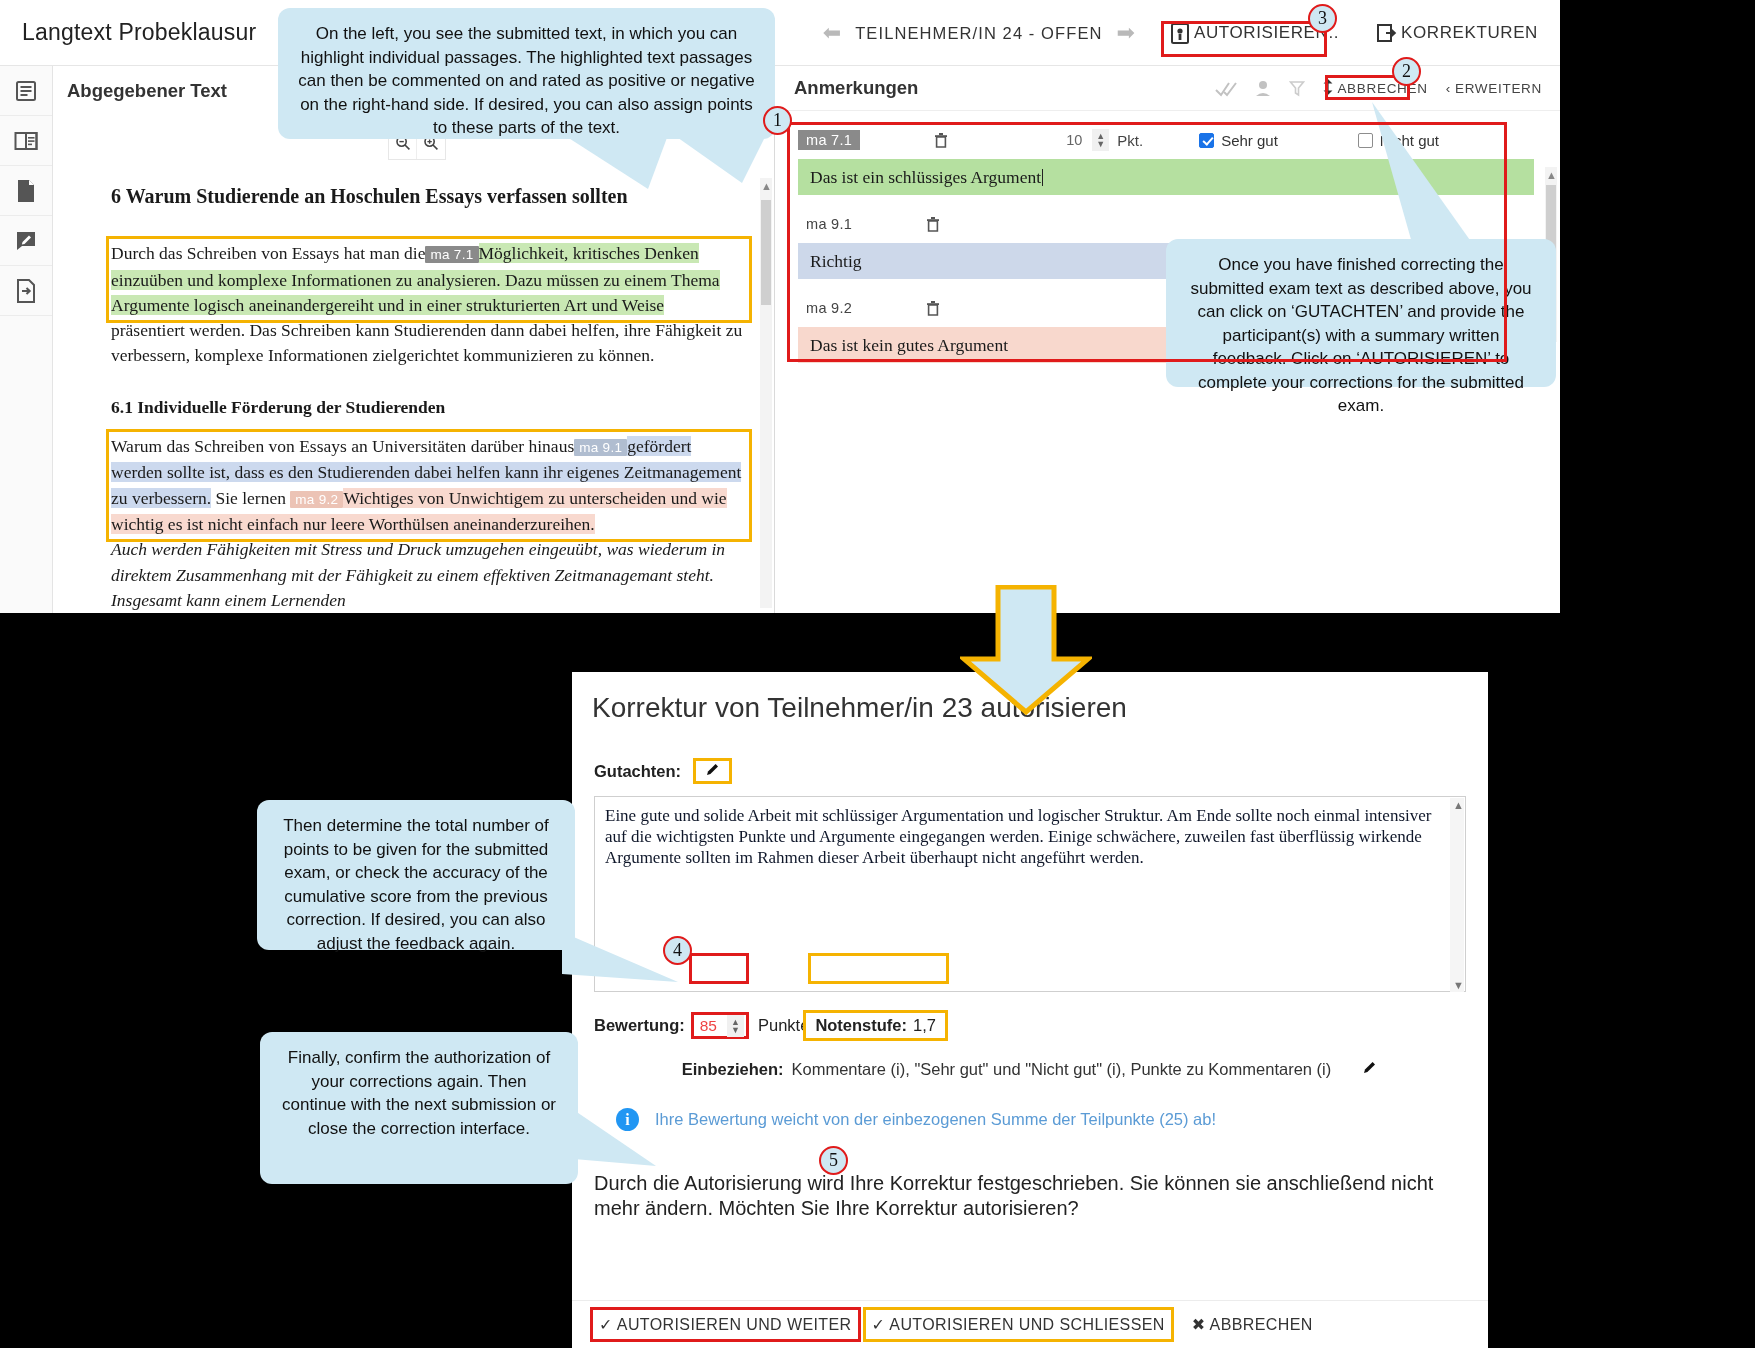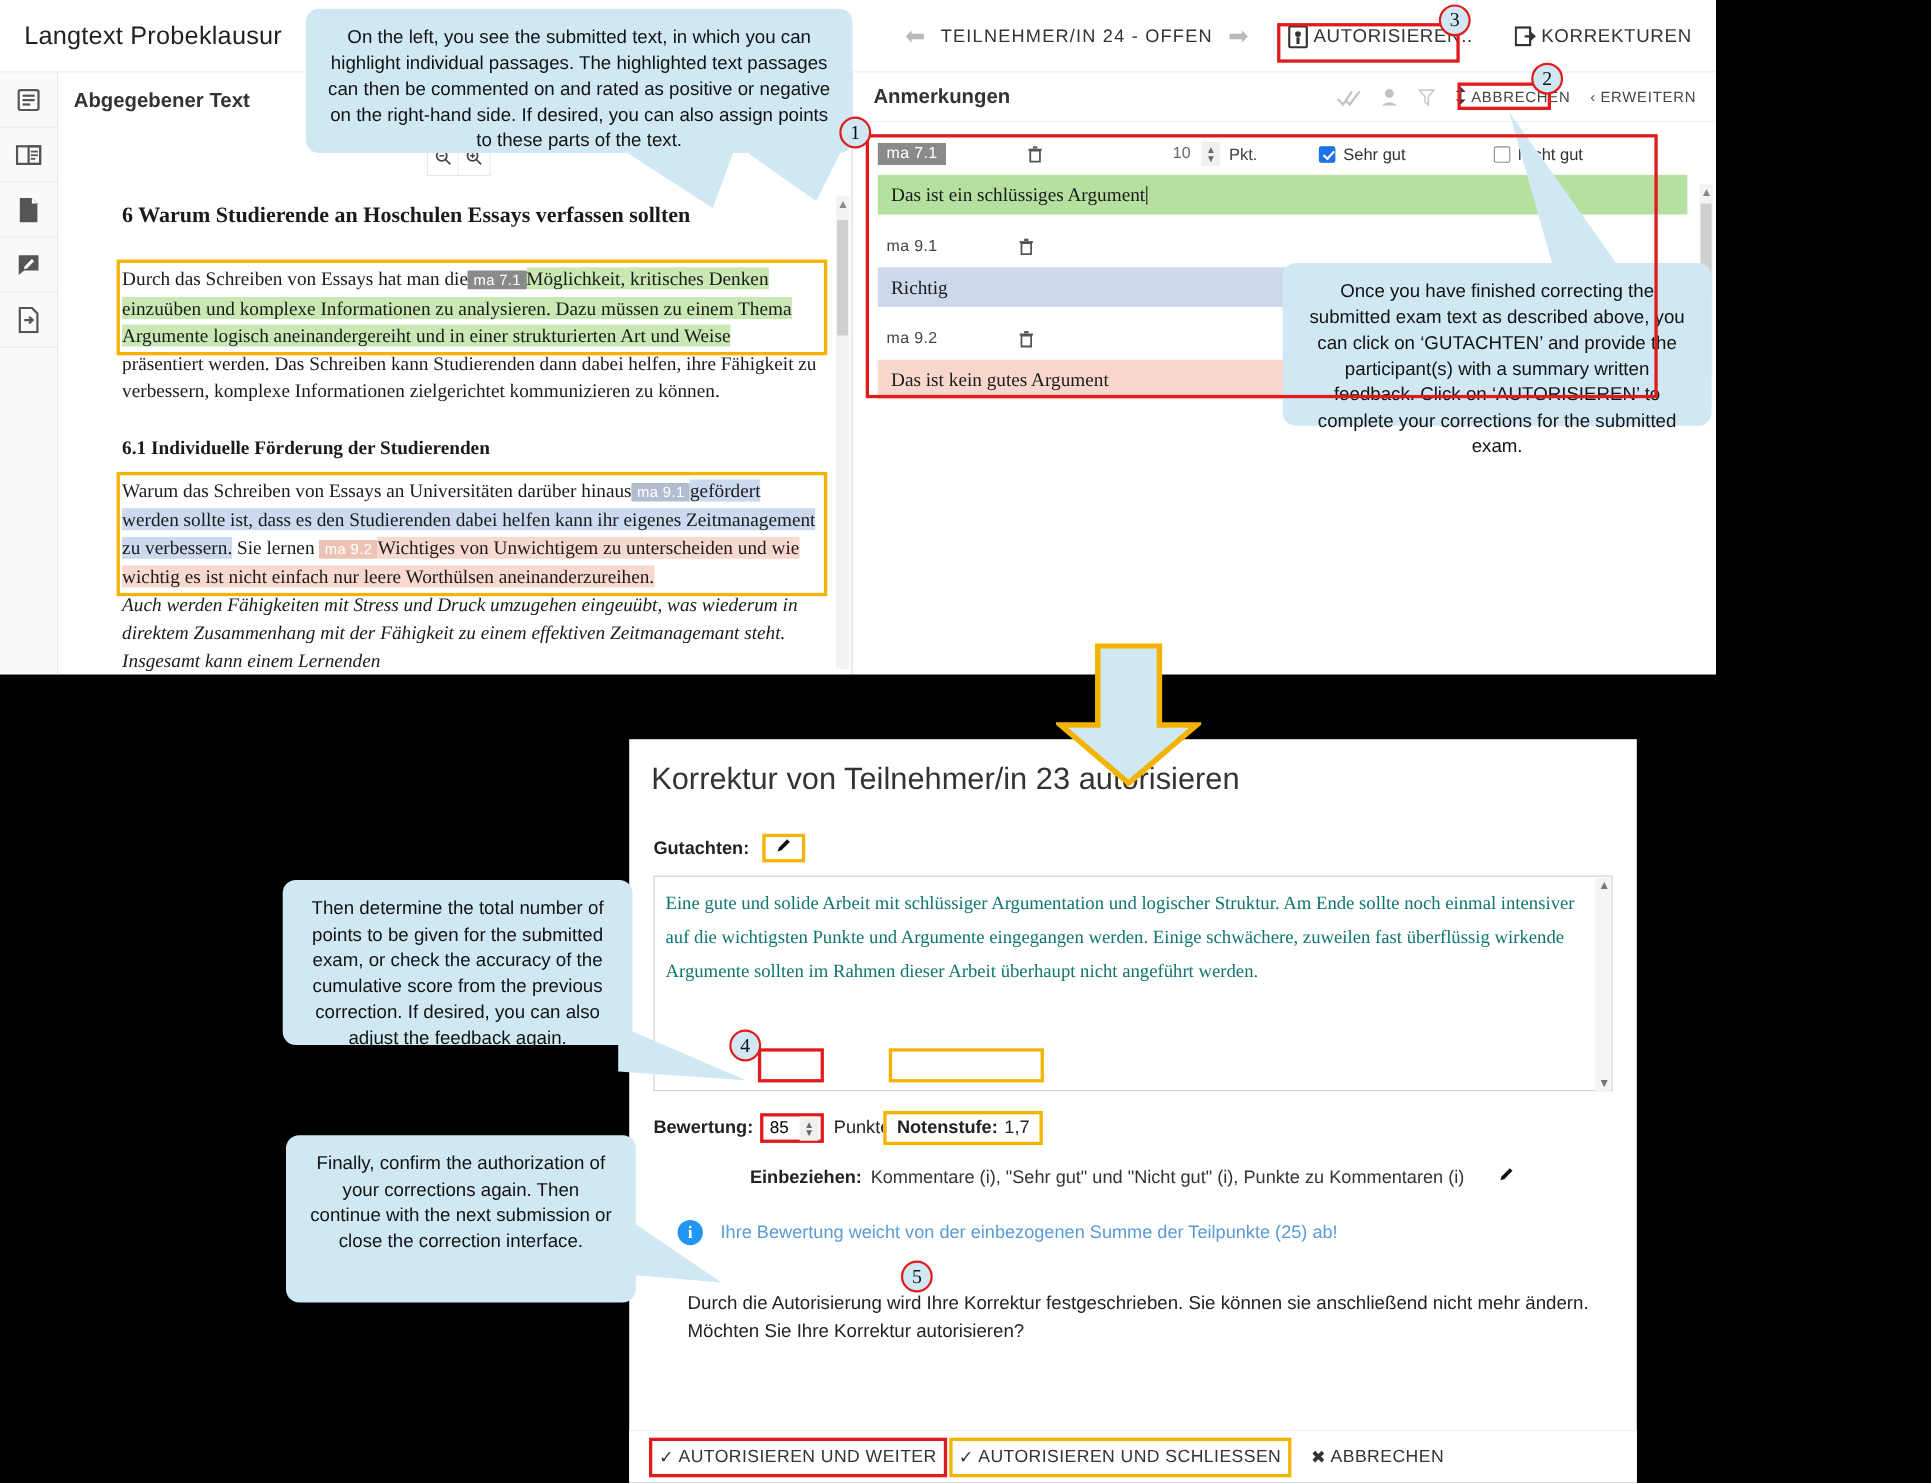--- a/index.html
+++ b/index.html
@@ -175,34 +175,34 @@
   .gut-label { font-size:16.5px; font-weight:bold; color:#222; }
   .pencil-box {
     width:39px; height:26px; border:3px solid #f5b301; display:flex;
     align-items:center; justify-content:center; background:#fff;
   }
   .gut-area {
     margin-top:12px; border:1px solid #cfcfcf; height:196px; position:relative;
     background:#fff;
   }
   .gut-text {
-    font-family:"Liberation Serif", serif; font-size:17px; line-height:31px;
-    color:#0f766e; padding:8px 28px 0 10px; text-align:left;
+    font-family:"Liberation Serif", serif; font-size:17px; line-height:21px;
+    color:#0f172a; padding:8px 28px 0 10px; text-align:left;
   }
   .gut-sb { position:absolute; right:1px; top:1px; width:14px; height:194px; background:#f5f5f5; }
   .gut-sb .up, .gut-sb .dn { position:absolute; left:3px; font-size:11px; color:#777; }
   .gut-sb .up { top:1px; } .gut-sb .dn { bottom:1px; }
 
   .bew-row { display:flex; align-items:center; margin-top:18px; position:relative; }
   .bew-lbl { font-size:16.5px; font-weight:bold; color:#222;text-align:center; }
   .bew-input {
     margin-left:6px; border:3px solid #e01b1b; height:27px; display:flex; align-items:center;
     padding:0 2px 0 6px; background:#fff;
   }
-  .bew-val { font-size:15.5px; color:#000000; }
+  .bew-val { font-size:15.5px; color:#ef4444; }
   .bew-spin {
     margin-left:10px; width:17px; height:22px; background:#f0f0f0; display:flex;
     flex-direction:column; align-items:center; justify-content:center; font-size:9px;
     color:#666; line-height:8px;
   }
   .punkte { margin-left:9px; font-size:16.5px; color:#222; }
   .noten-box {
     margin-left:-6px; border:3px solid #f5b301; padding:3px 9px; background:#fff;
     display:flex; gap:6px; align-items:baseline;
   }
@@ -215,21 +215,21 @@
   .einb-pencil { margin-left:22px; }
 
   .info-row { display:flex; align-items:center; gap:16px; margin-top:28px; padding-left:22px; }
   .info-ic {
     width:23px; height:23px; border-radius:50%; background:#2196f3; color:#fff;
     font-size:16px; font-weight:bold; display:flex; align-items:center; justify-content:center;
     font-family:"Liberation Serif", serif;
   }
   .info-txt { font-size:16.5px; color:#5b9bd5; }
 
-  .confirm-txt { margin-top:40px; font-size:17px; color:#222; line-height:25px;margin-left:31px; }
+  .confirm-txt { margin-top:40px; font-size:20px; color:#222; line-height:25px; }
 
   .dlg-actions {
     position:absolute; left:0; bottom:0; width:916px; height:48px;
     display:flex; align-items:center; padding-left:18px; gap:0;
     border-top:1px solid #ececec; background:#fff;
   }
   .act-btn {
     display:flex; align-items:center; gap:4px; font-size:16px; color:#333;
     letter-spacing:.4px; padding:5px 6px; white-space:nowrap;
   }

